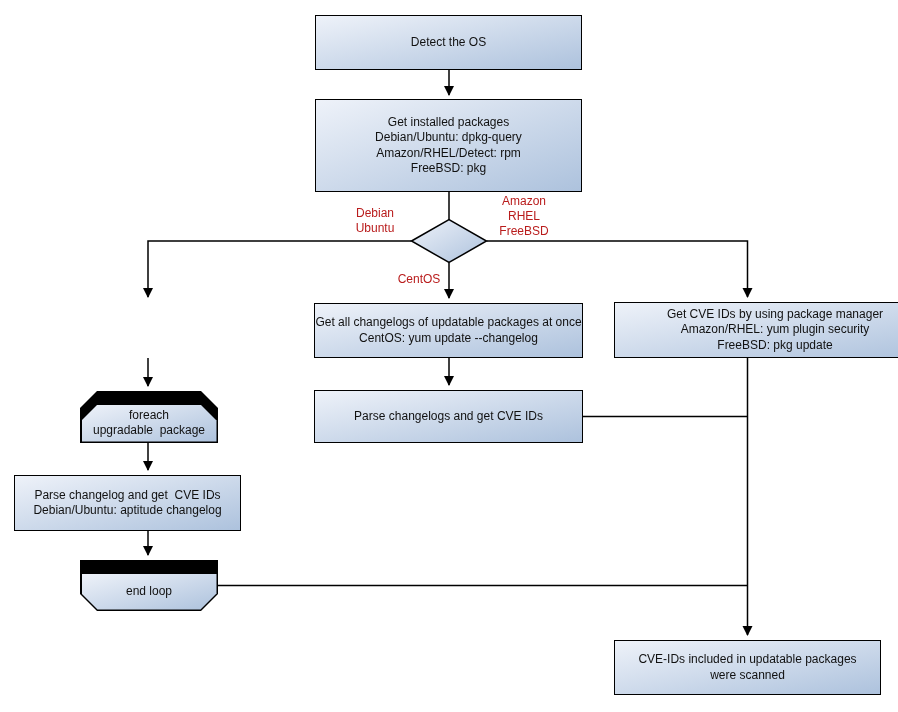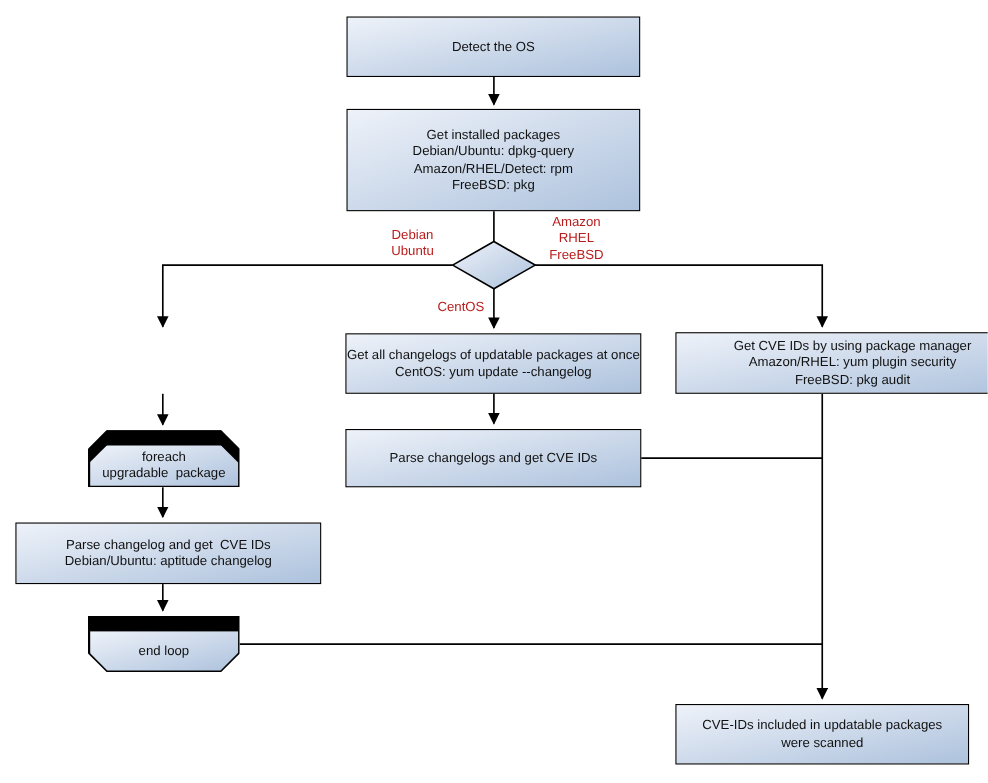--- a/index.html
+++ b/index.html
@@ -82,21 +82,21 @@
   </div>
 
 
   <div class="loopshape start-outer" style="left:80px;top:391px;width:138px;height:52px">
     <div class="inner start-inner">
       <div class="nl">foreach</div>
       <div class="nl">upgradable  package</div>
     </div>
   </div>
 
-  <div class="node rect" style="left:14px;top:475px;width:278px;height:56px">
+  <div class="node rect" style="left:14px;top:475px;width:227px;height:56px">
     <div class="nl">Parse changelog and get  CVE IDs</div>
     <div class="nl">Debian/Ubuntu: aptitude changelog</div>
   </div>
 
   <div class="loopshape end-outer" style="left:80px;top:560px;width:138px;height:51px">
     <div class="inner end-inner">
       <div class="nl">end loop</div>
     </div>
   </div>
 
@@ -105,21 +105,21 @@
     <div class="nl">CentOS: yum update --changelog</div>
   </div>
 
   <div class="node rect" style="left:314px;top:390px;width:269px;height:53px">
     <div class="nl">Parse changelogs and get CVE IDs</div>
   </div>
 
   <div class="node rect" style="left:614px;top:302px;width:322px;height:56px">
     <div class="nl">Get CVE IDs by using package manager</div>
     <div class="nl">Amazon/RHEL: yum plugin security</div>
-    <div class="nl">FreeBSD: pkg audit</div>
+    <div class="nl">FreeBSD: pkg update</div>
   </div>
 
   <div class="node rect" style="left:614px;top:640px;width:267px;height:55px">
     <div class="nl">CVE-IDs included in updatable packages</div>
     <div class="nl">were scanned</div>
   </div>
 
 </div>
 
 </body></html>

